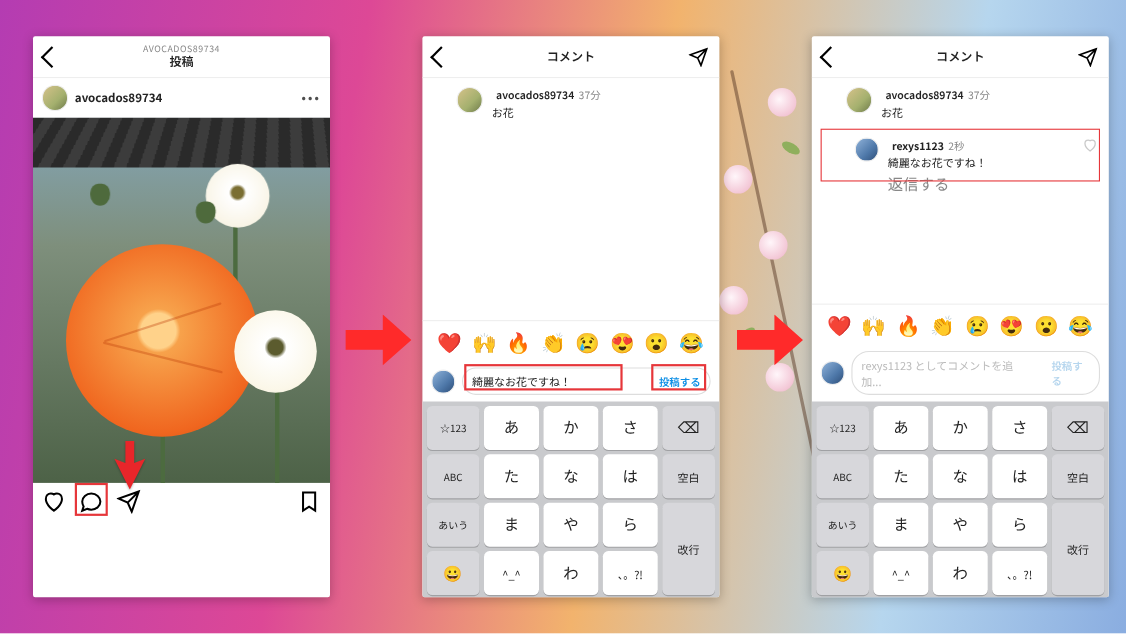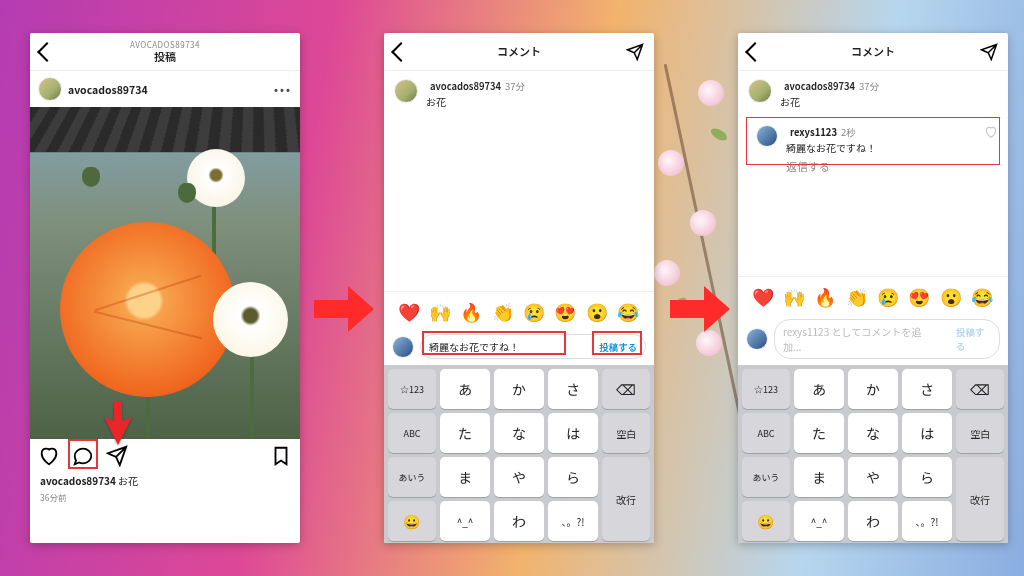--- a/index.html
+++ b/index.html
@@ -55,25 +55,25 @@
   .cursor svg{filter:drop-shadow(0 1px 1px rgba(0,0,0,.3));}
   .actions{display:flex;align-items:center;justify-content:space-between;padding:6px 8px;}
   .arow{display:flex;align-items:center;gap:12px;}
   .iconw{width:22px;height:22px;display:flex;align-items:center;justify-content:center;}
   .iconw svg{width:22px;height:22px;}
   .hlbox{position:absolute;border:2px solid var(--hl);}
   .cap{padding:0 10px 10px 10px;}
   .cap .caprow{font-size:10px;}
   .cap .time{color:var(--sub);font-size:8.5px;margin-top:3px;}
   
-  .cmt-orig{display:flex;gap:8px;padding:8px 10px;}
+  .cmt-orig{display:flex;gap:8px;padding:8px 10px;margin-left:21px;}
   .cmt-orig .txt .user{font-weight:600;font-size:9.5px;}
   .cmt-orig .txt .user span{font-weight:400;color:var(--sub);margin-left:4px;}
   .cmt-orig .txt .body{font-size:10px;margin-top:1px;}
-  .cmt-orig .txt .reply{font-size:11px;color:var(--sub);margin-top:3px;}
+  .cmt-orig .txt .reply{font-size:14px;color:var(--sub);margin-top:3px;}
   .emojirow{display:flex;justify-content:space-between;padding:6px 14px 4px 14px;font-size:18px;border-top:1px solid #eee;}
   .inputrow{display:flex;align-items:center;gap:6px;padding:6px 8px;}
   .input{flex:1;display:flex;align-items:center;justify-content:space-between;border:1px solid #ddd;border-radius:16px;padding:4px 8px;font-size:10px;}
   .input .post{color:var(--blue);font-weight:600;font-size:9.5px;margin-left:28px;}
   .input.gray .ph{color:#bbb;}
   .input.gray .post{color:#b6d6ee;}
   
   .kb{margin-top:auto;background:var(--kb);padding:4px 4px 2px 4px;display:flex;flex-direction:column;gap:4px;}
   .krow{display:flex;gap:4px;}
   .key{background:#fff;border-radius:5px;display:flex;align-items:center;justify-content:center;font-size:14px;height:40px;box-shadow:0 1px 0 rgba(0,0,0,.2);}
@@ -148,27 +148,20 @@
             </svg>
         </span>
       </div>
       <span class="iconw bm">
         <svg viewBox="0 0 24 24">
             <path d="M6 3h12v18l-6-4-6 4V3z"></path>
           </svg>
       </span>
       <div class="hlbox" style="left:38px;top:0px;width:30px;height:30px"></div>
     </div>
-    <div class="cap">
-      <div class="caprow">
-        <b>avocados89734</b>
-        <span>お花</span>
-      </div>
-      <div class="time">36分前</div>
-    </div>
 
     <div class="comment-cursor cursor">
       <svg viewBox="0 0 32 44">
           <polygon points="16,44 2,16 12,20 12,0 20,0 20,20 30,16" fill="#e8262a"></polygon>
         </svg>
     </div>
   </div>
 
   <div class="phone phone2">
     <div class="hdr">

